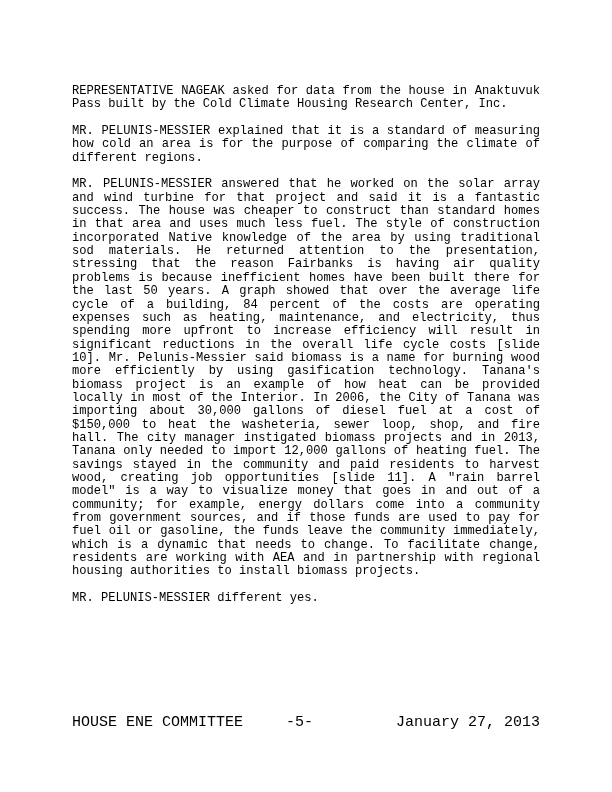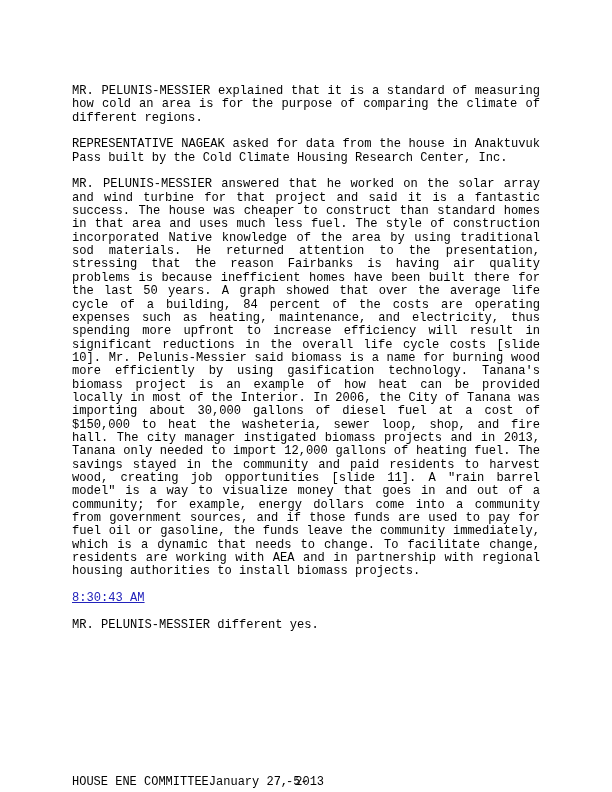--- a/index.html
+++ b/index.html
@@ -37,42 +37,39 @@
       margin: 0 0 13.35px 0;
     }
     .timestamp a {
       color: #1a0dab;
       color: #2222bb;
       text-decoration: underline;
     }
     .footer {
       position: absolute;
       left: 72px;
-      top: 776px;
+      top: 716px;
       width: 468px;
-      font-size: 12px;
+      font-size: 15px;
       line-height: 13.35px;
       display: flex;
-      justify-content: flex-start;
+      justify-content: space-between;
     }
     .footer .center {
       position: absolute;
       left: 214px;
     }
   </style>
 </head>
 <body>
 
 <div class="page">
+  <p class="para last-left">REPRESENTATIVE NAGEAK asked for data from the house in Anaktuvuk Pass built by the Cold Climate Housing Research Center, Inc.</p>
   <p class="para last-left">MR. PELUNIS-MESSIER explained that it is a standard of measuring how cold an area is for the purpose of comparing the climate of different regions.</p>
-  <p class="para last-left">REPRESENTATIVE NAGEAK asked for data from the house in Anaktuvuk Pass built by the Cold Climate Housing Research Center, Inc.</p>
   <p class="para last-left">MR. PELUNIS-MESSIER answered that he worked on the solar array and wind turbine for that project and said it is a fantastic success.  The house was cheaper to construct than standard homes in that area and uses much less fuel.  The style of construction incorporated Native knowledge of the area by using traditional sod materials.   He returned attention to the presentation, stressing that the reason Fairbanks is having air quality problems is because inefficient homes have been built there for the last 50 years.  A graph showed that over the average life cycle of a building, 84 percent of the costs are operating expenses such as heating, maintenance, and electricity, thus spending more upfront to increase efficiency will result in significant reductions in the overall life cycle costs [slide 10].   Mr. Pelunis-Messier said biomass is a name for burning wood more efficiently by using gasification technology. Tanana's biomass project is an example of how heat can be provided locally in most of the Interior.  In 2006, the City of Tanana was importing about 30,000 gallons of diesel fuel at a cost of $150,000 to heat the washeteria, sewer loop, shop, and fire hall.   The city manager instigated biomass projects and in 2013, Tanana only needed to import 12,000 gallons of heating fuel.  The savings stayed in the community and paid residents to harvest wood, creating job opportunities [slide 11].  A "rain barrel model" is a way to visualize money that goes in and out of a community; for example, energy dollars come into a community from government sources, and if those funds are used to pay for fuel oil or gasoline, the funds leave the community immediately, which is a dynamic that needs to change.   To facilitate change, residents are working with AEA and in partnership with regional housing authorities to install biomass projects.</p>
-  <div class="timestamp">
-    <a href="#">8:30:43 AM</a>
-  </div>
   <p class="para last-left">MR. PELUNIS-MESSIER different yes.</p>
 </div>
 
 <div class="footer">
   <span>HOUSE ENE COMMITTEE</span>
   <span class="center">-5-</span>
   <span>January 27, 2013</span>
 </div>
 
 </body></html>

